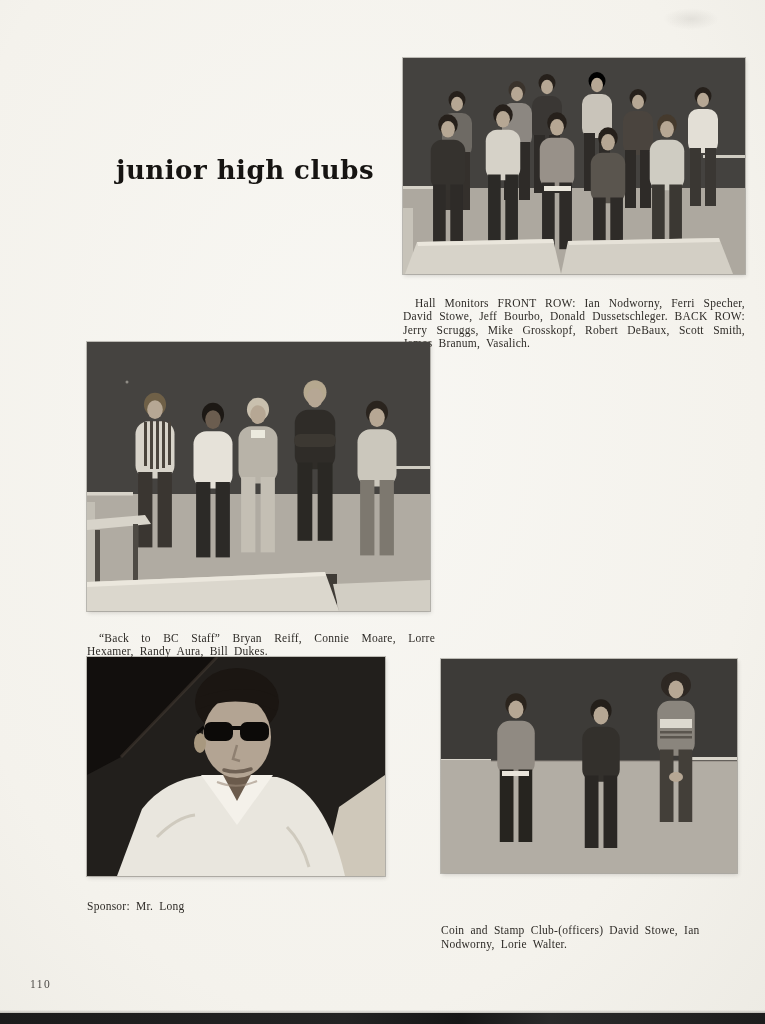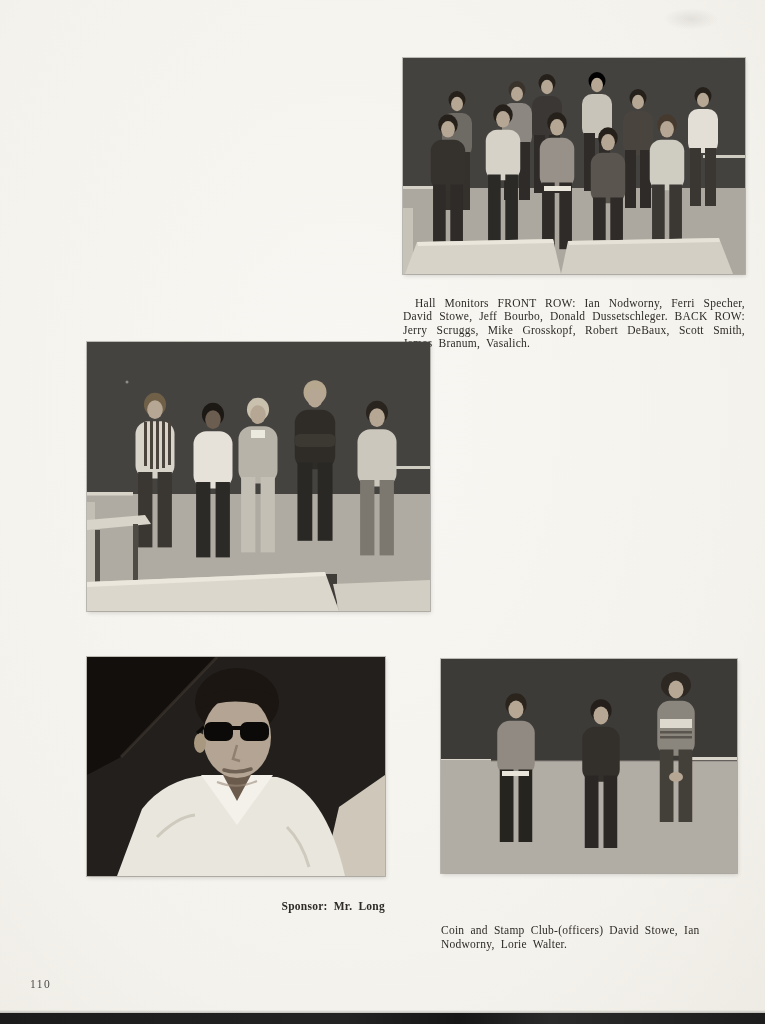--- a/index.html
+++ b/index.html
@@ -23,21 +23,21 @@
     background:#3f3d3a;
   }
   .photo svg{display:block;}
   .caption{
     position:absolute;
     font-size:11.5px;line-height:13.6px;
     color:#2e2b27;
     word-spacing:3px;letter-spacing:0.25px;
   }
   .caption.justify{text-align:justify;text-indent:12px;}
-  .caption.center{text-align:right;text-indent:0;font-weight:bold;}
+  .caption.center{text-align:left;text-indent:0;}
   .page-number{
     position:absolute;left:30px;top:978px;
     font-size:11.5px;letter-spacing:1.5px;color:#4c4a46;
   }
   .scan-band{
     position:absolute;left:0;bottom:0;width:765px;height:11px;
     background:linear-gradient(90deg,#1b1b1b 0%,#232323 45%,#161616 60%,#2a2a2a 72%,#1d1d1d 100%);
   }
   .scan-band::before{
     content:"";position:absolute;left:0;top:-3px;width:100%;height:3px;
@@ -61,20 +61,21 @@
         <ellipse cx="0" cy="2" rx="6" ry="7.2" fill="var(--skin,#b6a794)"></ellipse>
         <rect x="-15" y="11" width="30" height="44" rx="10" fill="var(--shirt,#8a857e)"></rect>
         <rect x="-13" y="50" width="11" height="58" fill="var(--pants,#2e2b28)"></rect>
         <rect x="2" y="50" width="11" height="58" fill="var(--pants,#2e2b28)"></rect>
       </g>
     </defs>
   </svg>
 
   <div class="smudge"></div>
 
+  <h1 class="title">junior high clubs</h1>
 
   <div class="photo" style="left:403px;top:58px;width:342px;height:216px;">
     <svg width="342" height="216" viewBox="0 0 342 216">
       <rect width="342" height="216" fill="#44423f"></rect>
       <rect y="130" width="342" height="86" fill="#ada89f"></rect>
       <rect x="0" y="128" width="55" height="3" fill="#d5d1c7"></rect>
       <rect x="300" y="97" width="42" height="3" fill="#cfccc2"></rect>
       <rect x="0" y="150" width="10" height="66" fill="#c7c3b9"></rect>
       <g>
         <use href="#person" transform="translate(54,44)" style="--shirt:#6e6a64;--pants:#34302c"></use>
@@ -132,20 +133,21 @@
         <rect x="8" y="188" width="5" height="62" fill="#4e4a44"></rect>
         <rect x="46" y="182" width="5" height="68" fill="#4e4a44"></rect>
         <rect x="236" y="232" width="14" height="37" fill="#3f3b36"></rect>
         <polygon points="0,240 238,230 252,269 0,269" fill="#dbd7cd"></polygon>
         <polygon points="0,240 238,230 239,234 0,245" fill="#ebe7dd"></polygon>
         <polygon points="246,242 343,238 343,269 252,269" fill="#d2cec4"></polygon>
       </g>
     </svg>
   </div>
 
+  <p class="caption justify" style="left:87px;top:620px;width:348px;">“Back to BC Staff” Bryan Reiff, Connie Moare, Lorre Hexamer, Randy Aura, Bill Dukes.</p>
 
   <div class="photo" style="left:87px;top:657px;width:298px;height:219px;">
     <svg width="298" height="219" viewBox="0 0 298 219">
       <rect width="298" height="219" fill="#221f1c"></rect>
       <polygon points="0,0 130,0 34,100 0,118" fill="#120f0d"></polygon>
       <line x1="130" y1="0" x2="34" y2="100" stroke="#4a4037" stroke-width="3" opacity="0.5"></line>
       <polygon points="252,150 298,118 298,219 236,219" fill="#cfc8ba"></polygon>
       <g>
         <path d="M30,219 L55,152 Q78,122 120,118 L190,120 Q238,132 258,219 Z" fill="#e9e6de"></path>
         <path d="M70,180 Q90,160 108,158" stroke="#cfcabe" stroke-width="3" fill="none"></path>

